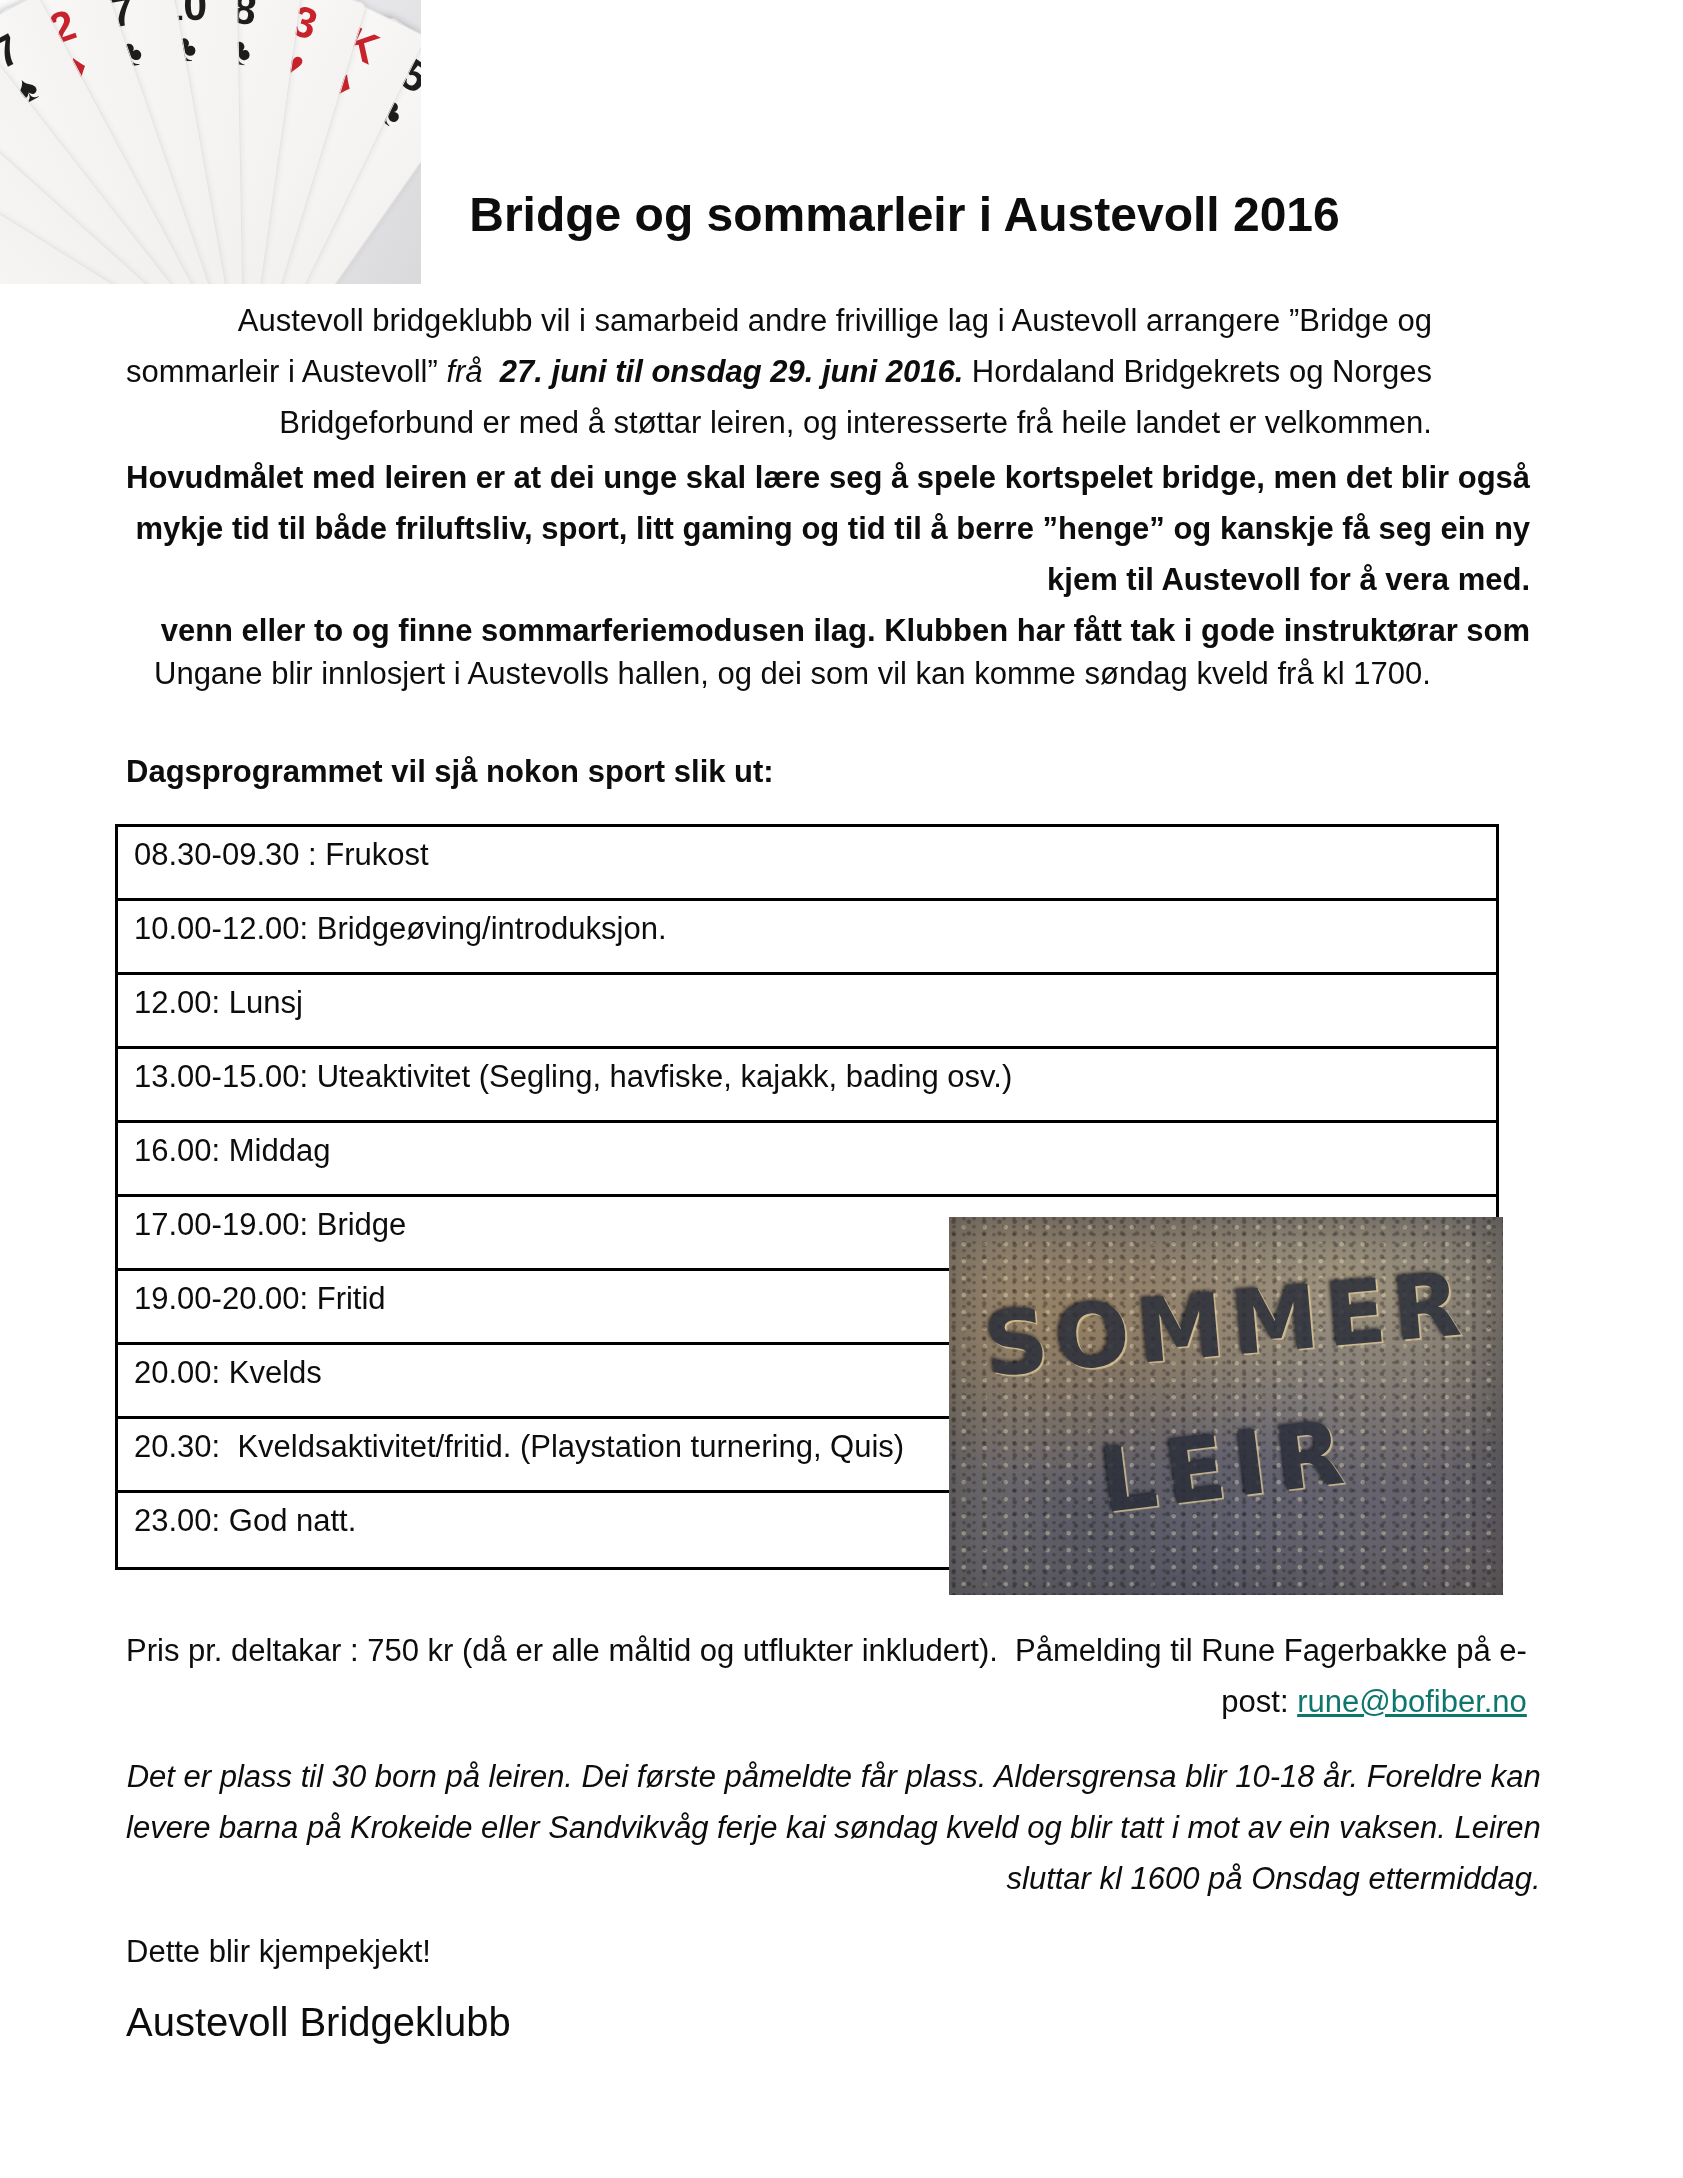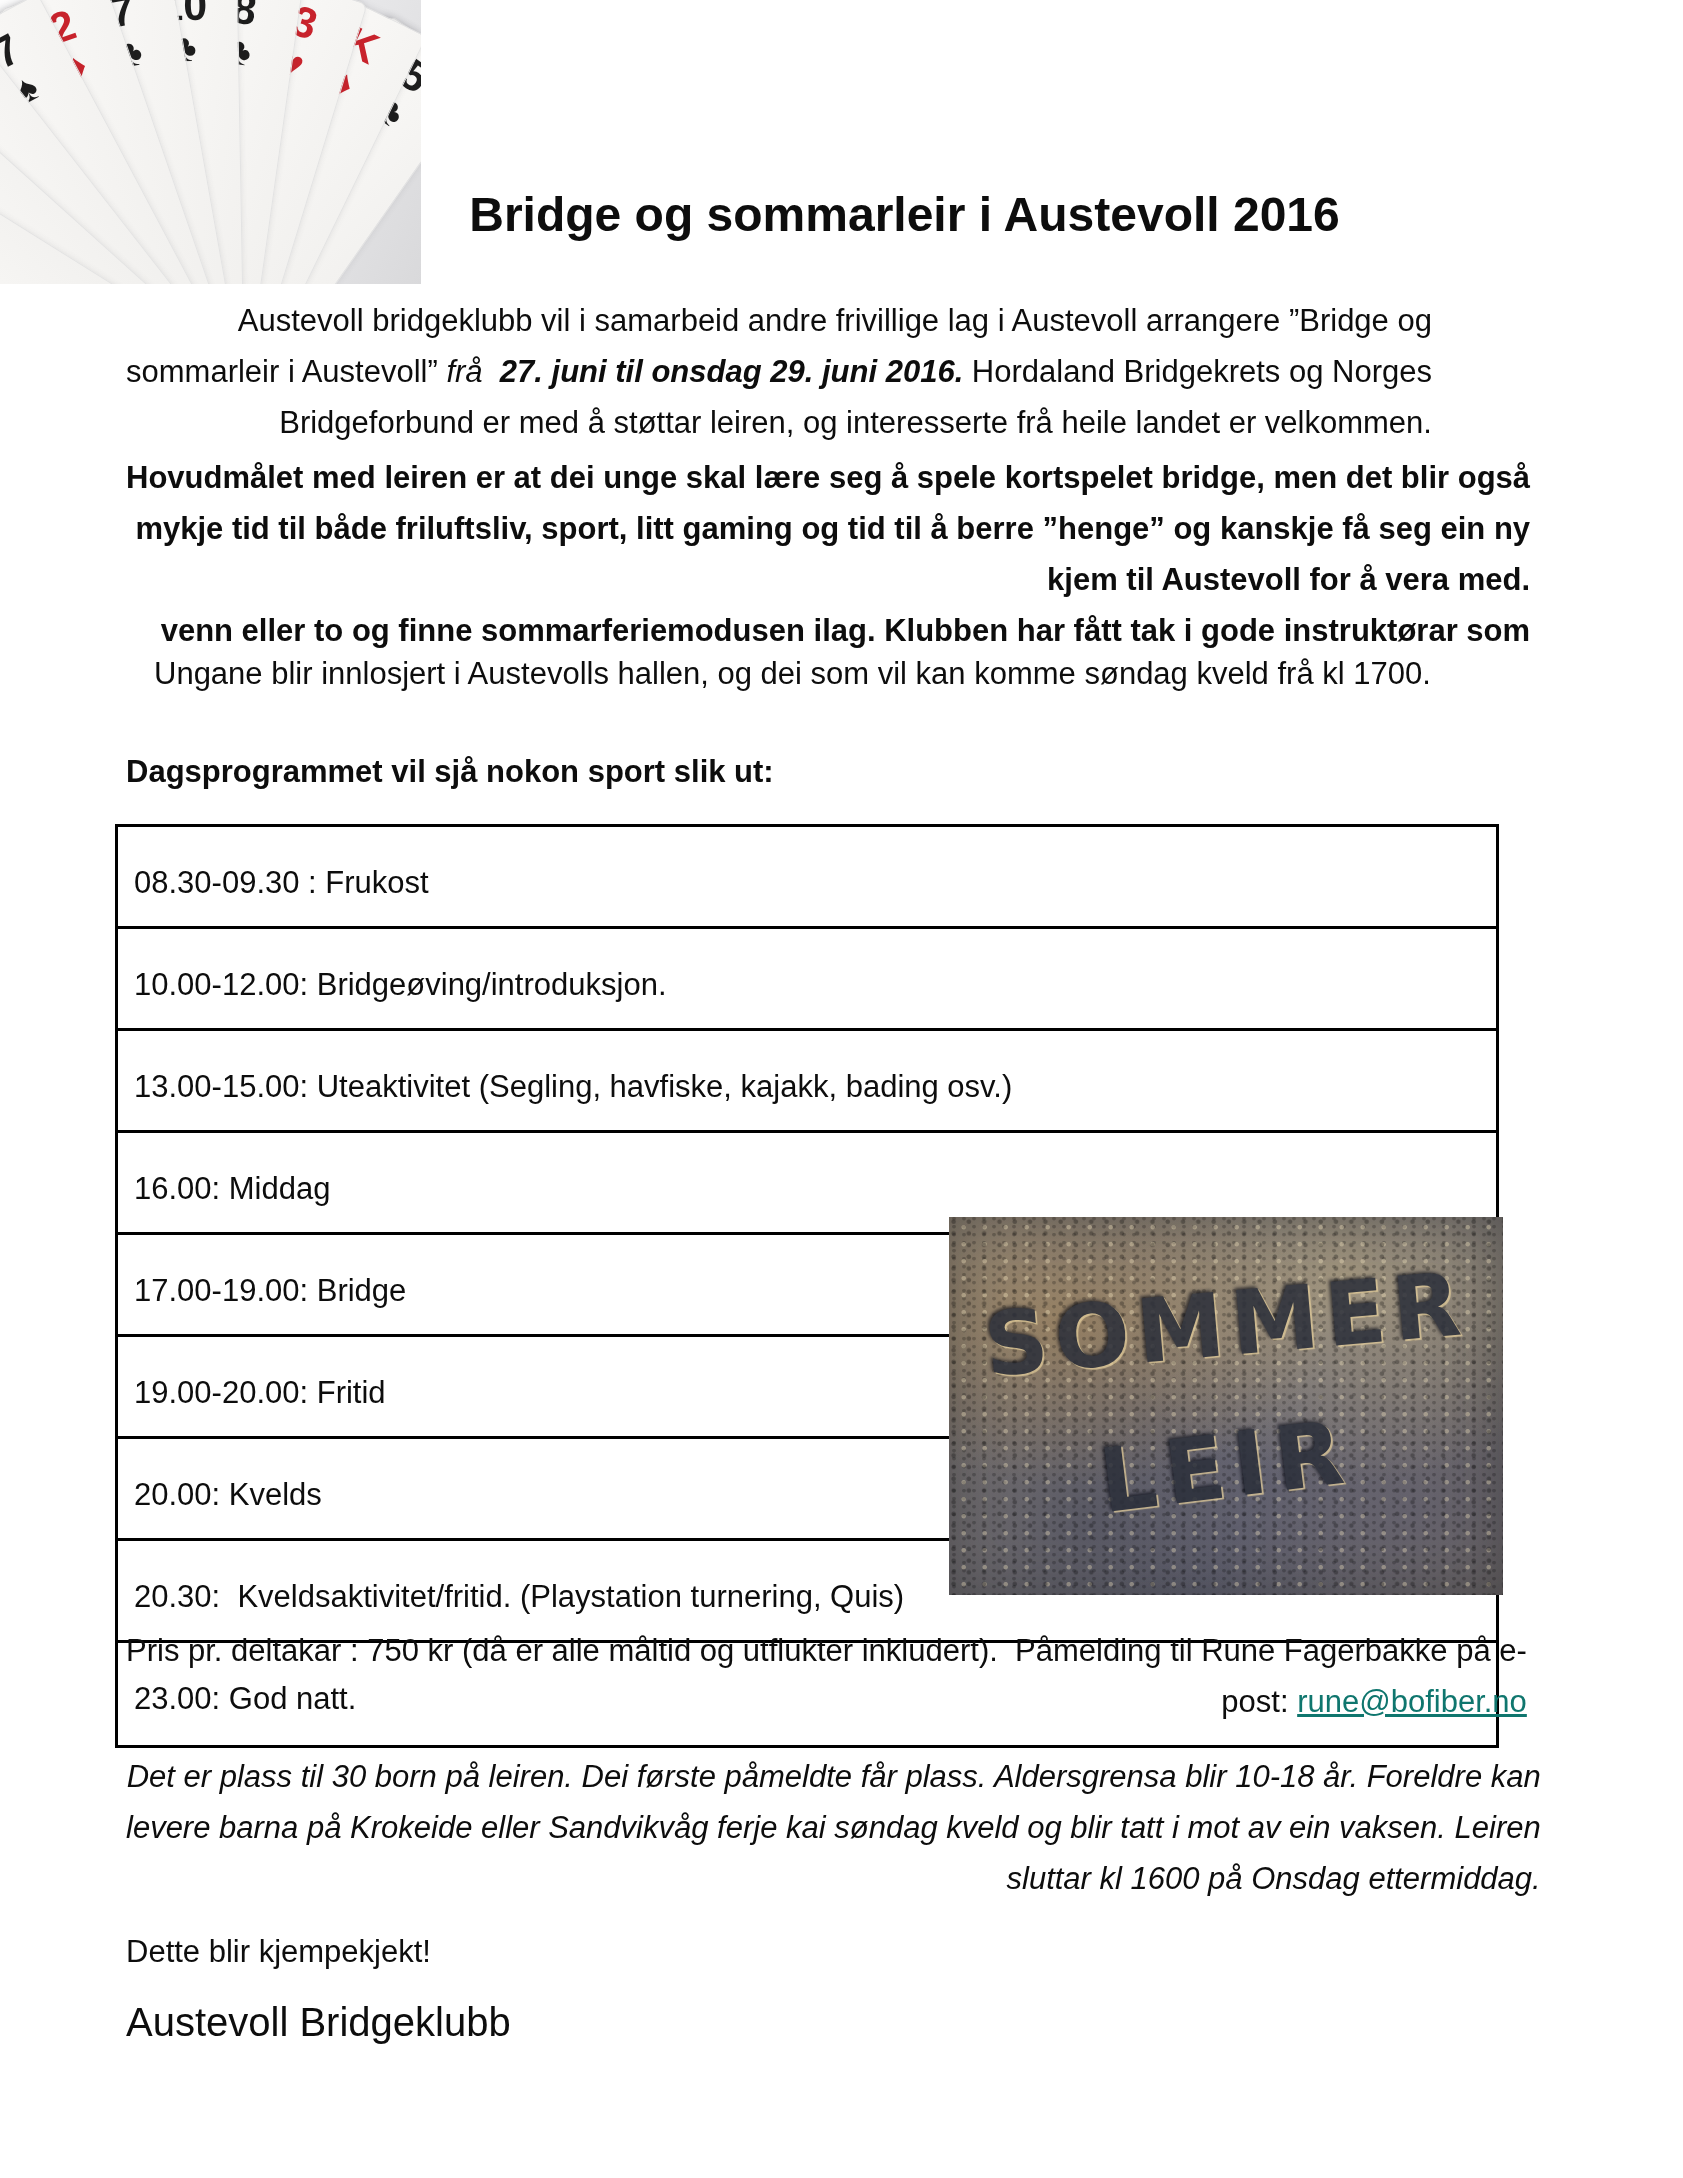--- a/index.html
+++ b/index.html
@@ -28,21 +28,21 @@
   .line{display:block;white-space:pre;font-size:31px;line-height:51px;text-align:right;}
   .it{font-style:italic;}
   .bit{font-style:italic;font-weight:bold;}
   .p-intro{top:295px;} .p-goal{top:452px;font-weight:bold;} .p-lodging{top:648px;margin-left:28px;}
   .h-schedule{position:absolute;left:126px;top:754px;font-size:31px;font-weight:bold;white-space:pre;}
 
   
   .sched{position:absolute;left:115px;top:824px;width:1384px;box-sizing:border-box;
          border:3.6px solid #000;background:#fff;}
   .trow{box-sizing:border-box;height:74px;border-bottom:3.6px solid #000;
-        padding:7.2px 16px 0 16px;font-size:31px;line-height:41px;white-space:pre;margin-top:28px;}
+        padding:7.2px 16px 0 16px;font-size:31px;line-height:41px;white-space:pre;}
   .trow:last-child{border-bottom:none;}
 
   
   .sand{position:absolute;left:949px;top:1217px;width:554px;height:378px;z-index:5;overflow:hidden;
         background:
           radial-gradient(ellipse at 22% 28%,rgba(168,128,70,.45),transparent 42%),
           radial-gradient(ellipse at 72% 16%,rgba(200,178,128,.55),transparent 46%),
           radial-gradient(ellipse at 84% 78%,rgba(88,86,104,.65),transparent 50%),
           radial-gradient(ellipse at 26% 80%,rgba(64,66,84,.60),transparent 48%),
           linear-gradient(118deg,#93897a,#70707a 60%,#7c7468);
@@ -127,20 +127,21 @@
 
   <div class="para p-lodging">
     <span class="line">Ungane blir innlosjert i Austevolls hallen, og dei som vil kan komme søndag kveld frå kl 1700.</span>
   </div>
 
   <div class="h-schedule">Dagsprogrammet vil sjå nokon sport slik ut:</div>
 
   <div class="sched">
     <div class="trow">08.30-09.30 : Frukost</div>
     <div class="trow">10.00-12.00: Bridgeøving/introduksjon.</div>
+    <div class="trow">12.00: Lunsj</div>
     <div class="trow">13.00-15.00: Uteaktivitet (Segling, havfiske, kajakk, bading osv.)</div>
     <div class="trow">16.00: Middag</div>
     <div class="trow">17.00-19.00: Bridge</div>
     <div class="trow">19.00-20.00: Fritid</div>
     <div class="trow">20.00: Kvelds</div>
     <div class="trow">20.30:  Kveldsaktivitet/fritid. (Playstation turnering, Quis)</div>
     <div class="trow">23.00: God natt.</div>
   </div>
 
   <div class="sand">

